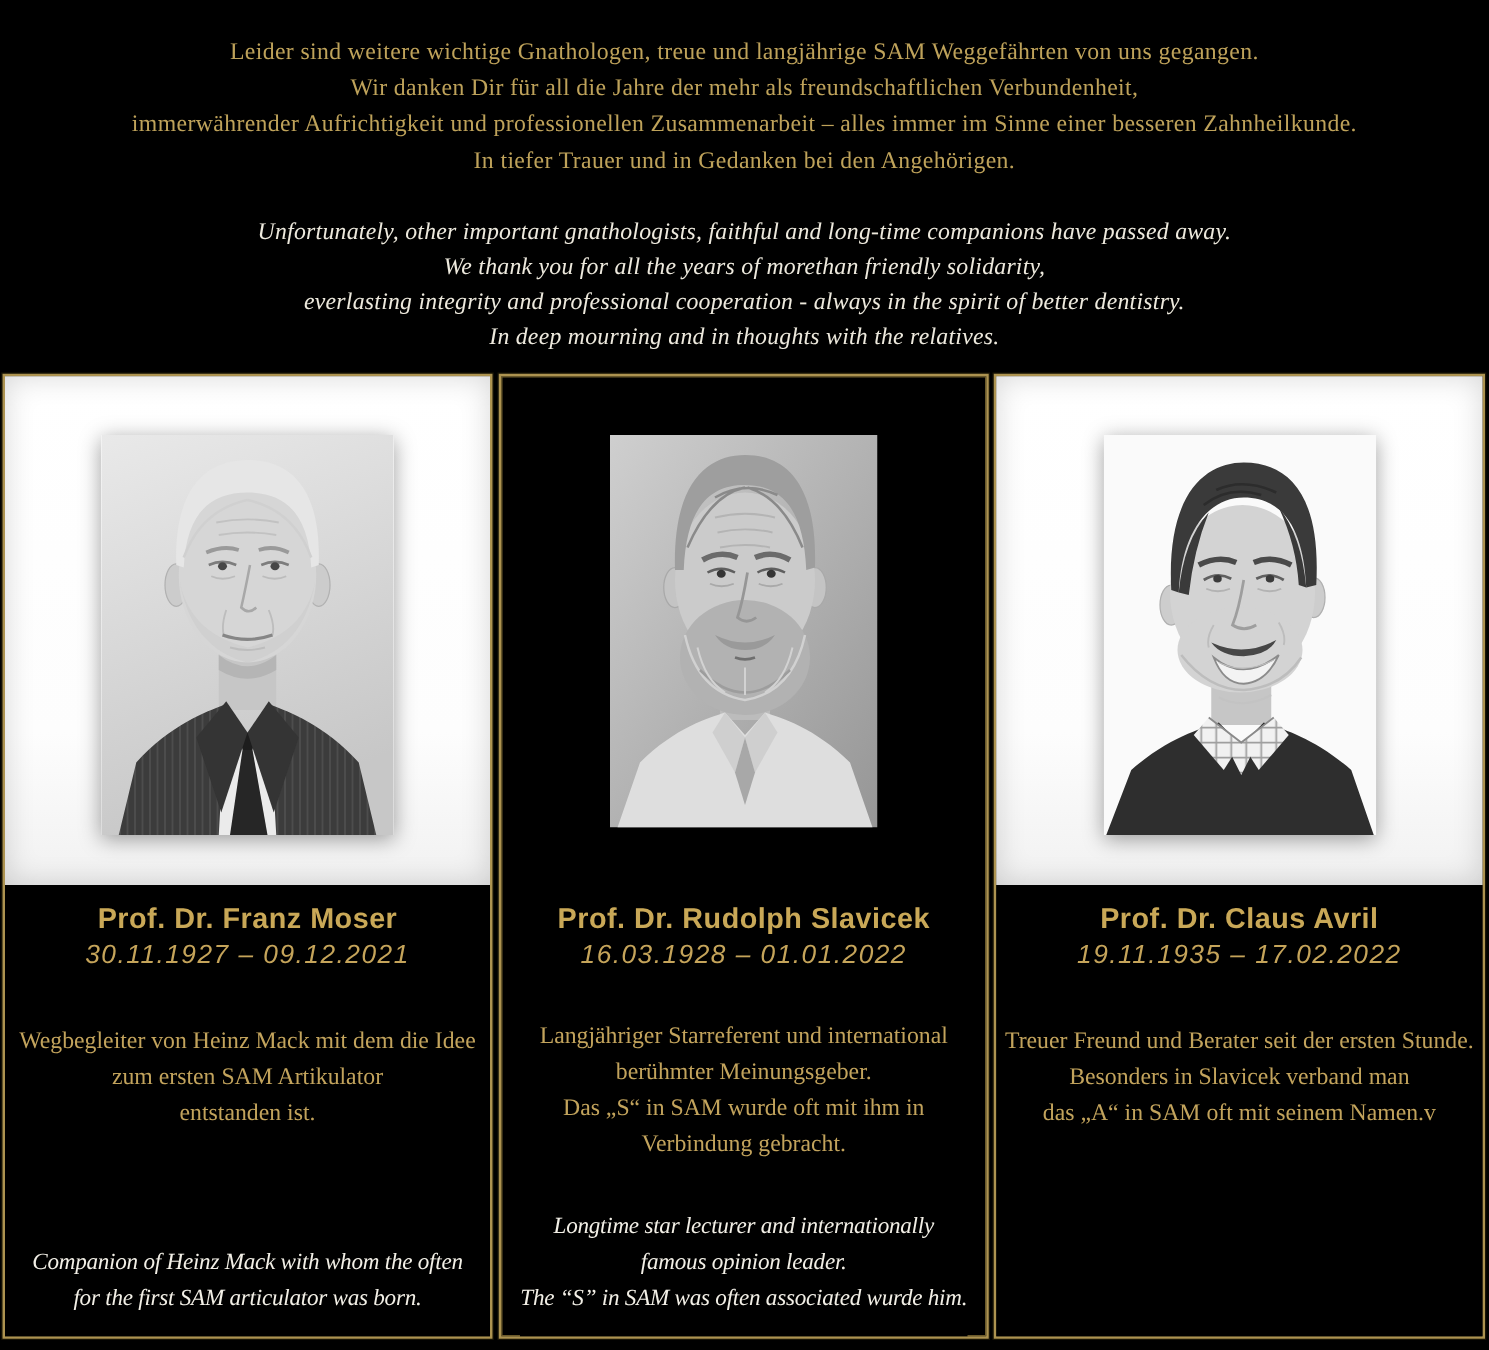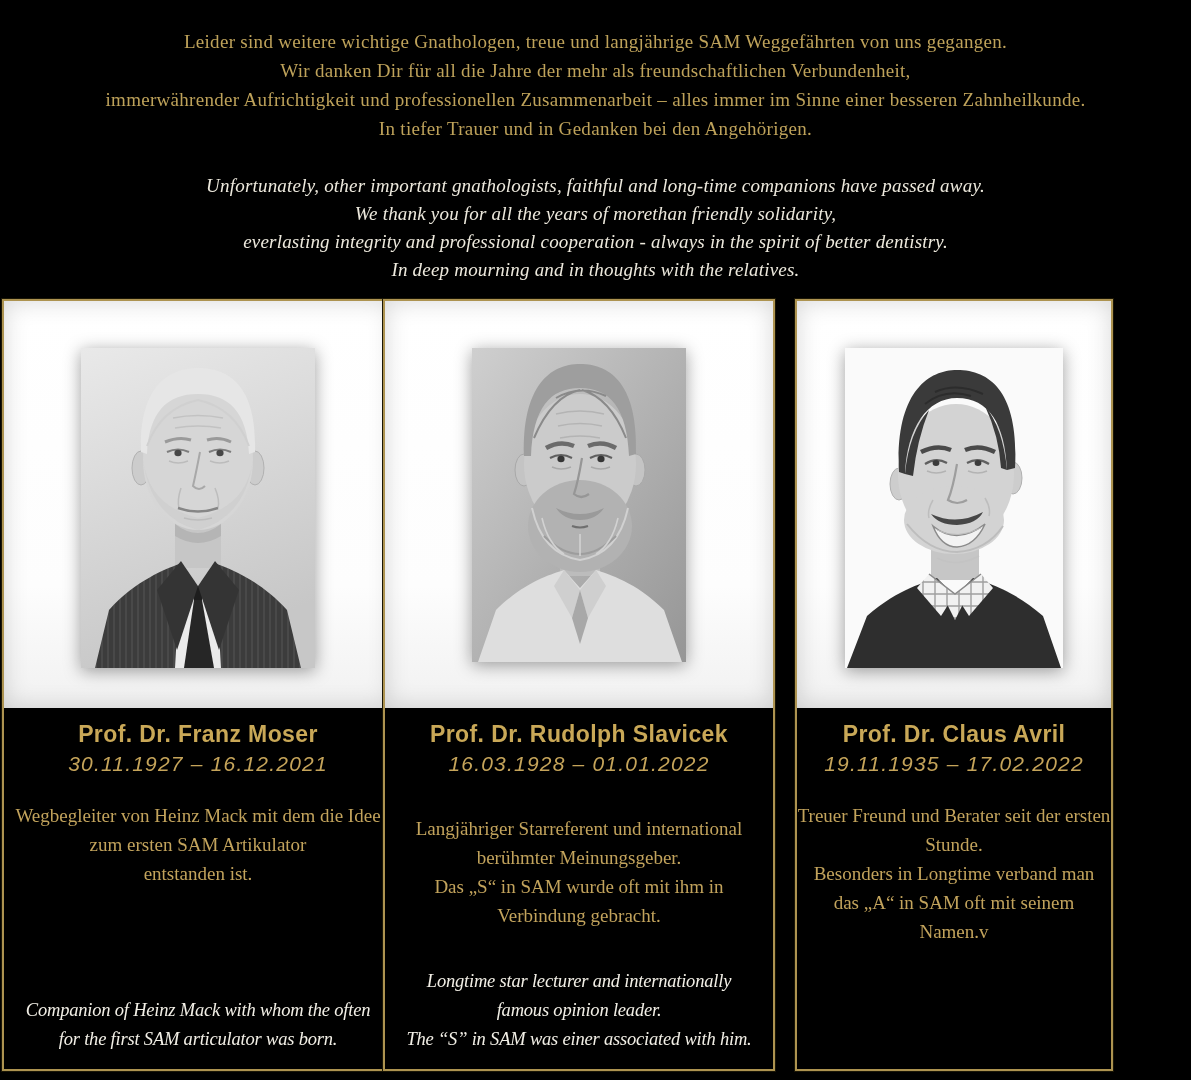--- a/index.html
+++ b/index.html
@@ -36,22 +36,22 @@
   .panel {
     position: absolute; top: 299px;
     width: 392px; height: 772px;
     box-sizing: border-box;
     border: 2px solid #AD9350;
     box-shadow: inset 0 0 0 1px #6b5a2a, 0 0 0 1px #1a1606;
     background: #000;
     display: flex; flex-direction: column;
   }
   .panel-1 { left: 2px; }
-  .panel-2 { left: 383px; }
-  .panel-3 { left: 795px; width: 318px; }
+  .panel-2 { left: 399px; align-items: center; }
+  .panel-3 { left: 795px; width: 393px; }
 
   .photo-area {
     height: 407px;
     background: linear-gradient(180deg, #ffffff 0%, #fdfdfd 70%, #f1f1f1 100%);
     box-shadow: inset 0 0 24px rgba(0,0,0,0.16);
     position: relative;
     flex: 0 0 auto;
   }
   .photo {
     position: absolute; left: 50%; top: 47px;
@@ -77,21 +77,21 @@
   }
   .dates {
     margin-top: 4px;
     font-family: "Liberation Sans", sans-serif;
     font-style: italic;
     font-size: 21px;
     letter-spacing: 1.2px;
     color: #C5A45A;
   }
   .de-block {
-    margin-top: 25px;
+    margin-top: 42px;
     font-size: 19px; line-height: 29px;
     color: #C2A35C;
     white-space: pre-line;
   }
   .panel-2 .de-block { margin-top: 38px; }
   .en-block {
     margin-top: auto;
     margin-bottom: 15px;
     font-style: italic;
     font-size: 18.5px; line-height: 29px;
@@ -167,21 +167,21 @@
 
           <path d="M100,140 Q96,152 98,160 M134,140 Q139,152 137,160" stroke="#bdbdbd" stroke-width="1.5" fill="none"></path>
 
           <path d="M97,160 Q117,167 137,160" stroke="#868686" stroke-width="2.5" fill="none"></path>
           <path d="M103,170 Q117,174 131,170" stroke="#bdbdbd" stroke-width="1.5" fill="none"></path>
         </svg>
       </div>
     </div>
     <div class="text-area">
       <div class="name">Prof. Dr. Franz Moser</div>
-      <div class="dates">30.11.1927 – 16.12.2021</div>
+      <div class="dates">30.11.1927 – 09.12.2021</div>
       <div class="de-block">Wegbegleiter von Heinz Mack mit dem die Idee
 zum ersten SAM Artikulator
 entstanden ist.</div>
       <div class="en-block">Companion of Heinz Mack with whom the often
 for the first SAM articulator was born.</div>
     </div>
   </div>
 
   <div class="panel panel-2">
     <div class="photo-area">
@@ -236,21 +236,21 @@
     </div>
     <div class="text-area">
       <div class="name">Prof. Dr. Rudolph Slavicek</div>
       <div class="dates">16.03.1928 – 01.01.2022</div>
       <div class="de-block">Langjähriger Starreferent und international
 berühmter Meinungsgeber.
 Das „S“ in SAM wurde oft mit ihm in
 Verbindung gebracht.</div>
       <div class="en-block">Longtime star lecturer and internationally
 famous opinion leader.
-The “S” in SAM was einer associated with him.</div>
+The “S” in SAM was often associated wurde him.</div>
     </div>
   </div>
 
   <div class="panel panel-3">
     <div class="photo-area">
       <div class="photo">
         <svg width="218" height="320" viewBox="0 0 218 320" xmlns="http://www.w3.org/2000/svg">
           <defs>
             <pattern id="check3" width="12" height="12" patternUnits="userSpaceOnUse">
               <rect width="12" height="12" fill="#f1f1f1"></rect>
@@ -298,18 +298,18 @@
 
           <path d="M88,152 Q82,162 84,170 M140,150 Q146,160 144,168" stroke="#bdbdbd" stroke-width="1.5" fill="none"></path>
           <path d="M92,210 Q112,220 134,208" stroke="#c3c3c3" stroke-width="1.6" fill="none"></path>
         </svg>
       </div>
     </div>
     <div class="text-area">
       <div class="name">Prof. Dr. Claus Avril</div>
       <div class="dates">19.11.1935 – 17.02.2022</div>
       <div class="de-block">Treuer Freund und Berater seit der ersten Stunde.
-Besonders in Longtime verband man
+Besonders in Slavicek verband man
 das „A“ in SAM oft mit seinem Namen.v</div>
     </div>
   </div>
 
 </div>
 
 </body></html>

